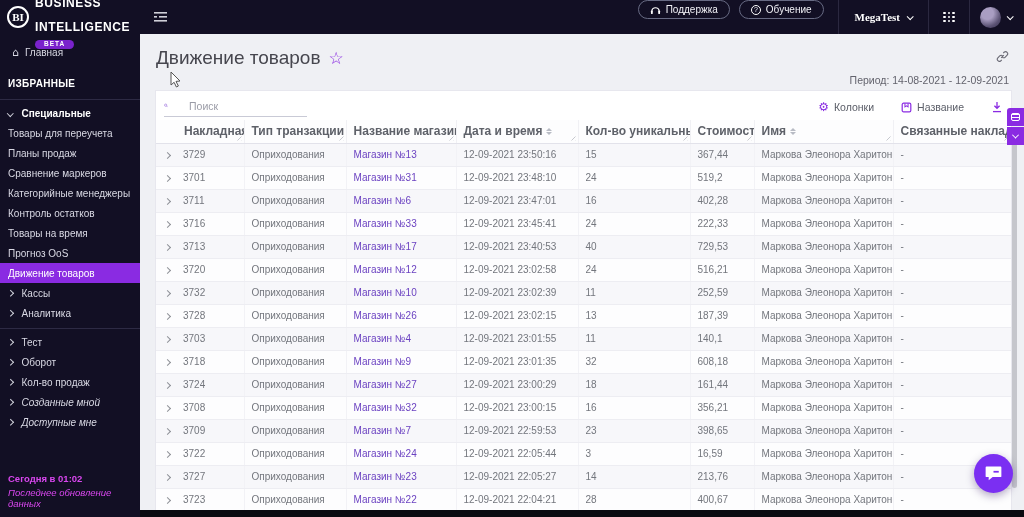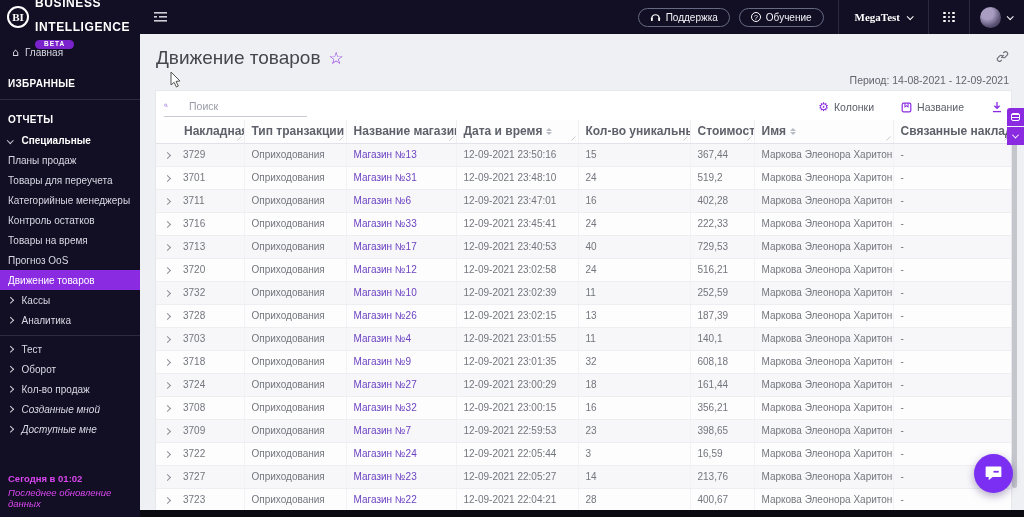--- a/index.html
+++ b/index.html
@@ -7,21 +7,21 @@
   body { position:relative; background:#eff0f4; font-family:"Liberation Sans", sans-serif; }
 
   
   .topbar { position:absolute; top:0; left:0; width:1024px; height:34px; background:#120f24; display:flex; align-items:center; color:#fff; z-index:30; }
   .logo-zone { width:140px; height:100%; display:flex; align-items:center; padding-left:7px; flex:none; }
   .bi-circle { width:22px; height:22px; border:2px solid #fff; border-radius:50%; display:flex; align-items:center; justify-content:center; font-family:"Liberation Serif", serif; font-weight:bold; font-size:11px; flex:none; }
   .logo-text { margin-left:6px; line-height:1; }
   .logo-line { font-size:12px; font-weight:bold; letter-spacing:.6px; color:#fff;margin-top:12px; }
   .beta-badge { display:inline-block; background:#7a22cc; color:#fff; border-radius:6px; font-size:6.5px; font-weight:bold; letter-spacing:1px; padding:1px 9px; margin-top:2px; }
   .menu-btn { margin-left:14px; display:flex; align-items:center; cursor:pointer; }
-  .top-right { margin-left:auto; display:flex; align-items:center; height:100%; }
+  .top-right { margin-left:auto; display:flex; align-items:flex-start; height:100%; }
   .pill { display:flex; align-items:center; gap:5px; border:1px solid #676a83; border-radius:11px; padding:3px 11px; font-size:10px; color:#f2f2f7; margin-left:9px; cursor:pointer; white-space:nowrap; }
   .qmark { width:10px; height:10px; border:1px solid #fff; border-radius:50%; font-size:7px; display:flex; align-items:center; justify-content:center; }
   .tb-zone { display:flex; align-items:center; height:100%; border-left:1px solid #2b2840; }
   .workspace { padding:0 16px; font-size:11px; font-weight:bold; display:flex; align-items:center; gap:7px; cursor:pointer; }
   .apps-zone { padding:0 14px; cursor:pointer; }
   .dots { display:grid; grid-template-columns:repeat(3,3px); grid-gap:1.5px; }
   .dots i { width:2.5px; height:2.5px; background:#fff; border-radius:50%; }
   .avatar-zone { padding:0 12px 0 10px; display:flex; align-items:center; gap:6px; cursor:pointer; }
   .avatar { width:21px; height:21px; border-radius:50%; background:radial-gradient(circle at 35% 30%, #a99ec2 0 30%, #5b5374 65%, #332c4d 100%); }
   .chev { display:inline-block; width:5px; height:5px; border-right:1.4px solid #fff; border-bottom:1.4px solid #fff; transform:rotate(45deg) translateY(-1px); }
@@ -158,32 +158,32 @@
 <div class="sidebar">
   <div class="side-list" id="side-list">
       <div class="side-item home">
         <span class="home-glyph">⌂</span>
         <span>Главная</span>
       </div>
       <div class="side-item sec">
         <span>ИЗБРАННЫЕ</span>
       </div>
       <div class="side-divider"></div>
-      <div class="side-item sec">
-        <span>ОТЧЕТЫ</span>
-      </div>
       <div class="side-item bold">
         <i class="schev down"></i>
         <span>Специальные</span>
       </div>
       <div class="side-item ">
+        <span>Товары для переучета</span>
+      </div>
+      <div class="side-item ">
         <span>Планы продаж</span>
       </div>
       <div class="side-item ">
-        <span>Товары для переучета</span>
+        <span>Сравнение маркеров</span>
       </div>
       <div class="side-item ">
         <span>Категорийные менеджеры</span>
       </div>
       <div class="side-item ">
         <span>Контроль остатков</span>
       </div>
       <div class="side-item ">
         <span>Товары на время</span>
       </div>

